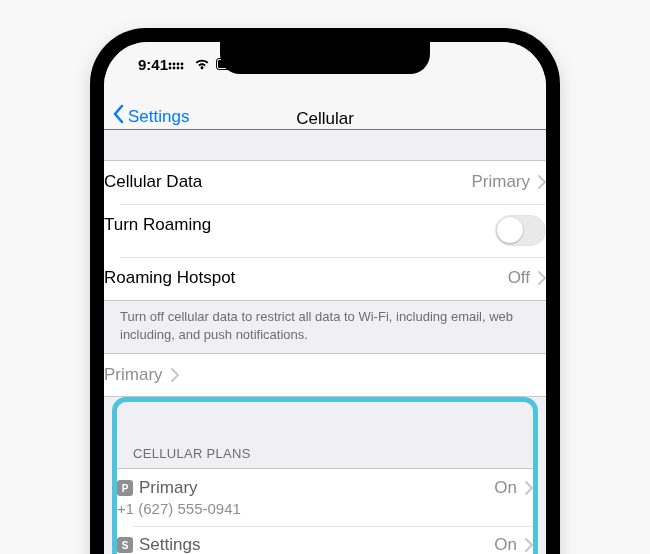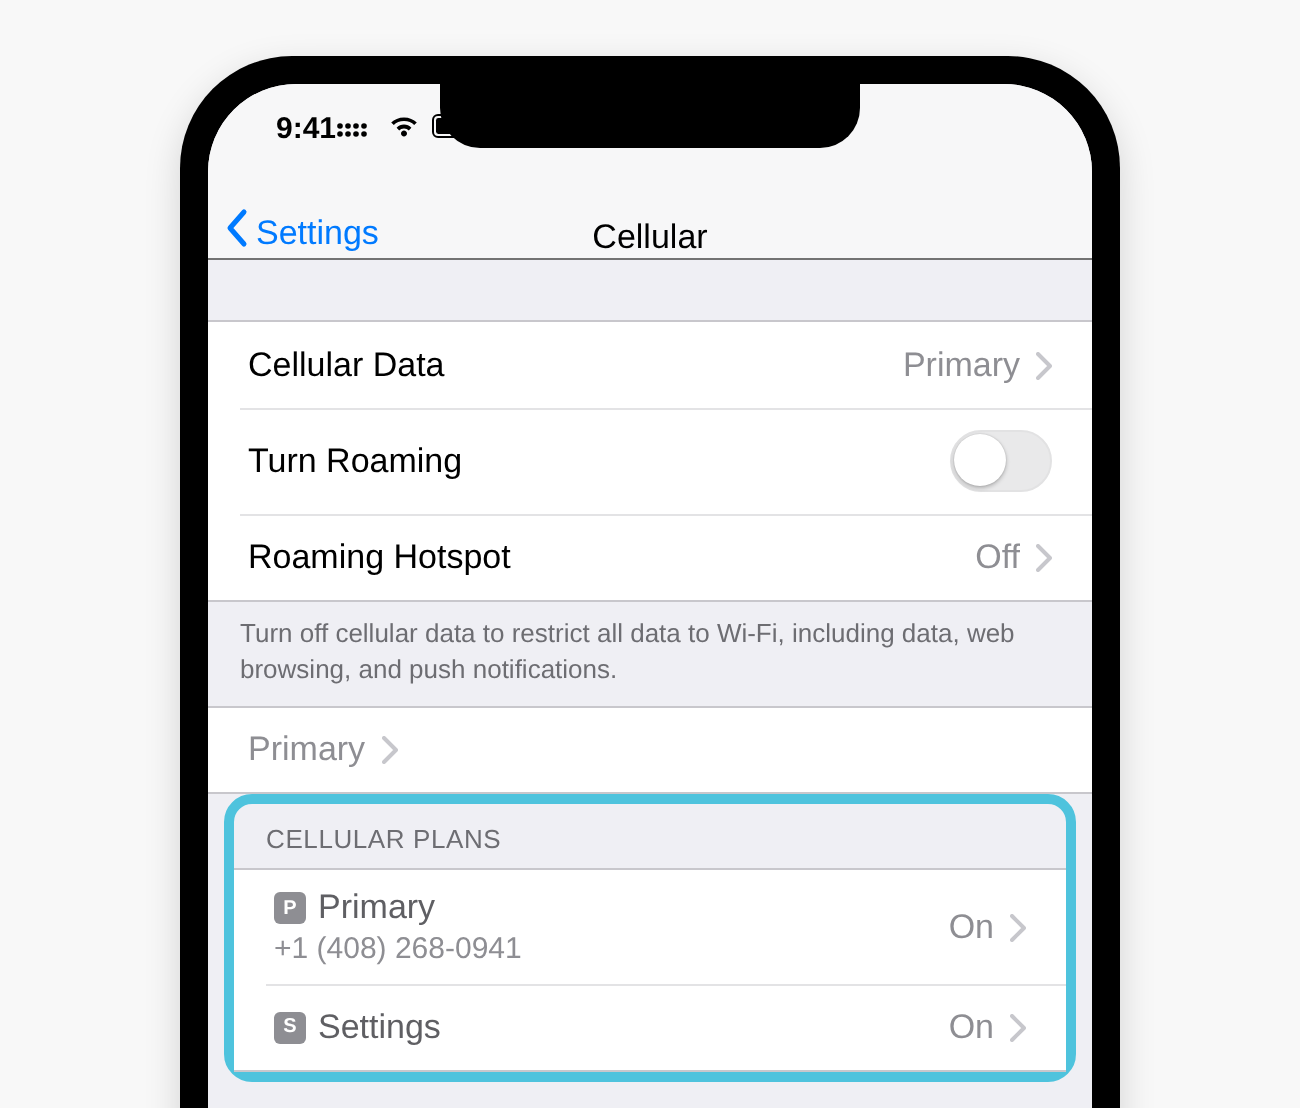--- a/index.html
+++ b/index.html
@@ -82,23 +82,23 @@
     font-weight: 400;
     pointer-events: none;
   }
   .content {
     background: #efeff4;
   }
   .group-spacer { height: 30px; }
   .row {
     background: #fff;
     min-height: 44px;
-    padding: 11px 20px;
-    display: flex;
-    align-items: center;
+    padding: 11px 0;
+    display: flex;
+    align-items: flex-start;
     justify-content: space-between;
     font-size: 17px;
     color: #000;
     position: relative;
   }
   .row + .row::before {
     content: "";
     position: absolute;
     top: 0;
     left: 16px;
@@ -180,21 +180,21 @@
     font-size: 15px;
     color: #8e8e93;
   }
   .highlight-box {
     margin: 0 8px;
     border: 5px solid #4ec3dd;
     border-radius: 14px;
     padding: 0;
     background: transparent;
   }
-  .highlight-box .section-header { padding-top: 10px; }
+  .highlight-box .section-header { padding-top: 26px; margin-top: 18px; }
   .highlight-box .row { padding-top: 9px; padding-bottom: 9px; }
 </style>
 </head>
 <body>
 
 <div class="phone">
   <div class="bezel">
     <div class="notch"></div>
 
     <div class="status-bar">
@@ -267,21 +267,21 @@
           <span class="row-right">
             <span>Off</span>
             <span class="chevron">
               <svg width="8" height="14" viewBox="0 0 8 14">
                   <path d="M1 1 L7 7 L1 13" stroke="#c7c7cc" stroke-width="2" fill="none" stroke-linecap="round" stroke-linejoin="round"></path>
                 </svg>
             </span>
           </span>
         </div>
       </div>
-      <div class="footer-text">Turn off cellular data to restrict all data to Wi-Fi, including data, web browsing, and push notifications.</div>
+      <div class="footer-text">Turn off cellular data to restrict all data to Wi-Fi, including email, web including, and push notifications.</div>
 
       <div class="group">
         <div class="row">
           <span class="row-right">
             <span>Primary</span>
             <span class="chevron">
               <svg width="8" height="14" viewBox="0 0 8 14">
                   <path d="M1 1 L7 7 L1 13" stroke="#c7c7cc" stroke-width="2" fill="none" stroke-linecap="round" stroke-linejoin="round"></path>
                 </svg>
             </span>
@@ -291,21 +291,21 @@
 
       <div class="highlight-box">
         <div class="section-header">CELLULAR PLANS</div>
         <div class="group">
           <div class="row">
             <div class="plan-row-left">
               <div class="plan-name">
                 <span class="plan-badge">P</span>
                 <span>Primary</span>
               </div>
-              <div class="plan-sub">+1 (408) 268-0941</div>
+              <div class="plan-sub">+1 (627) 555-0941</div>
             </div>
             <span class="row-right">
               <span>On</span>
               <span class="chevron">
                 <svg width="8" height="14" viewBox="0 0 8 14">
                     <path d="M1 1 L7 7 L1 13" stroke="#c7c7cc" stroke-width="2" fill="none" stroke-linecap="round" stroke-linejoin="round"></path>
                   </svg>
               </span>
             </span>
           </div>

